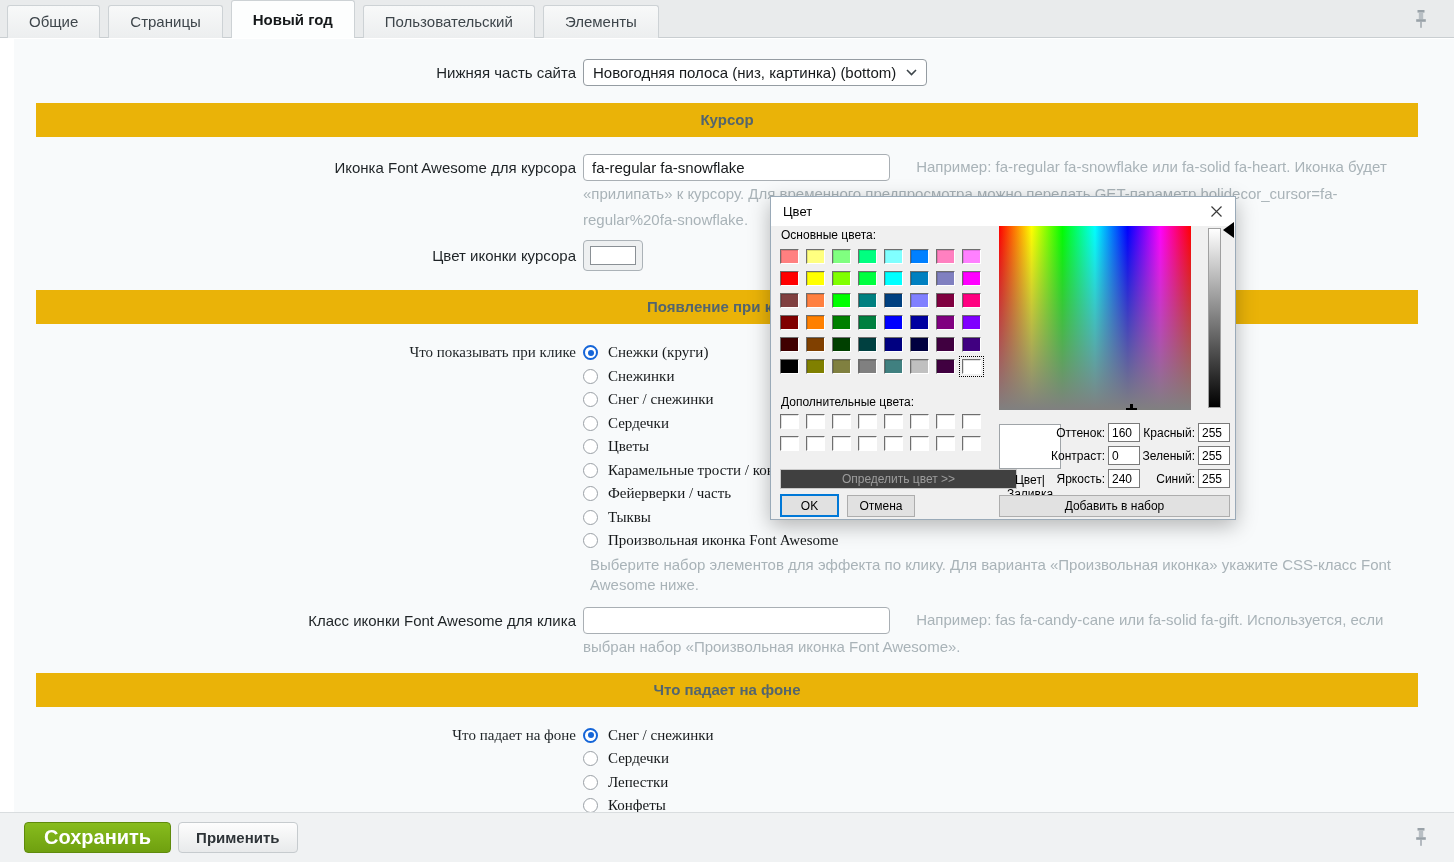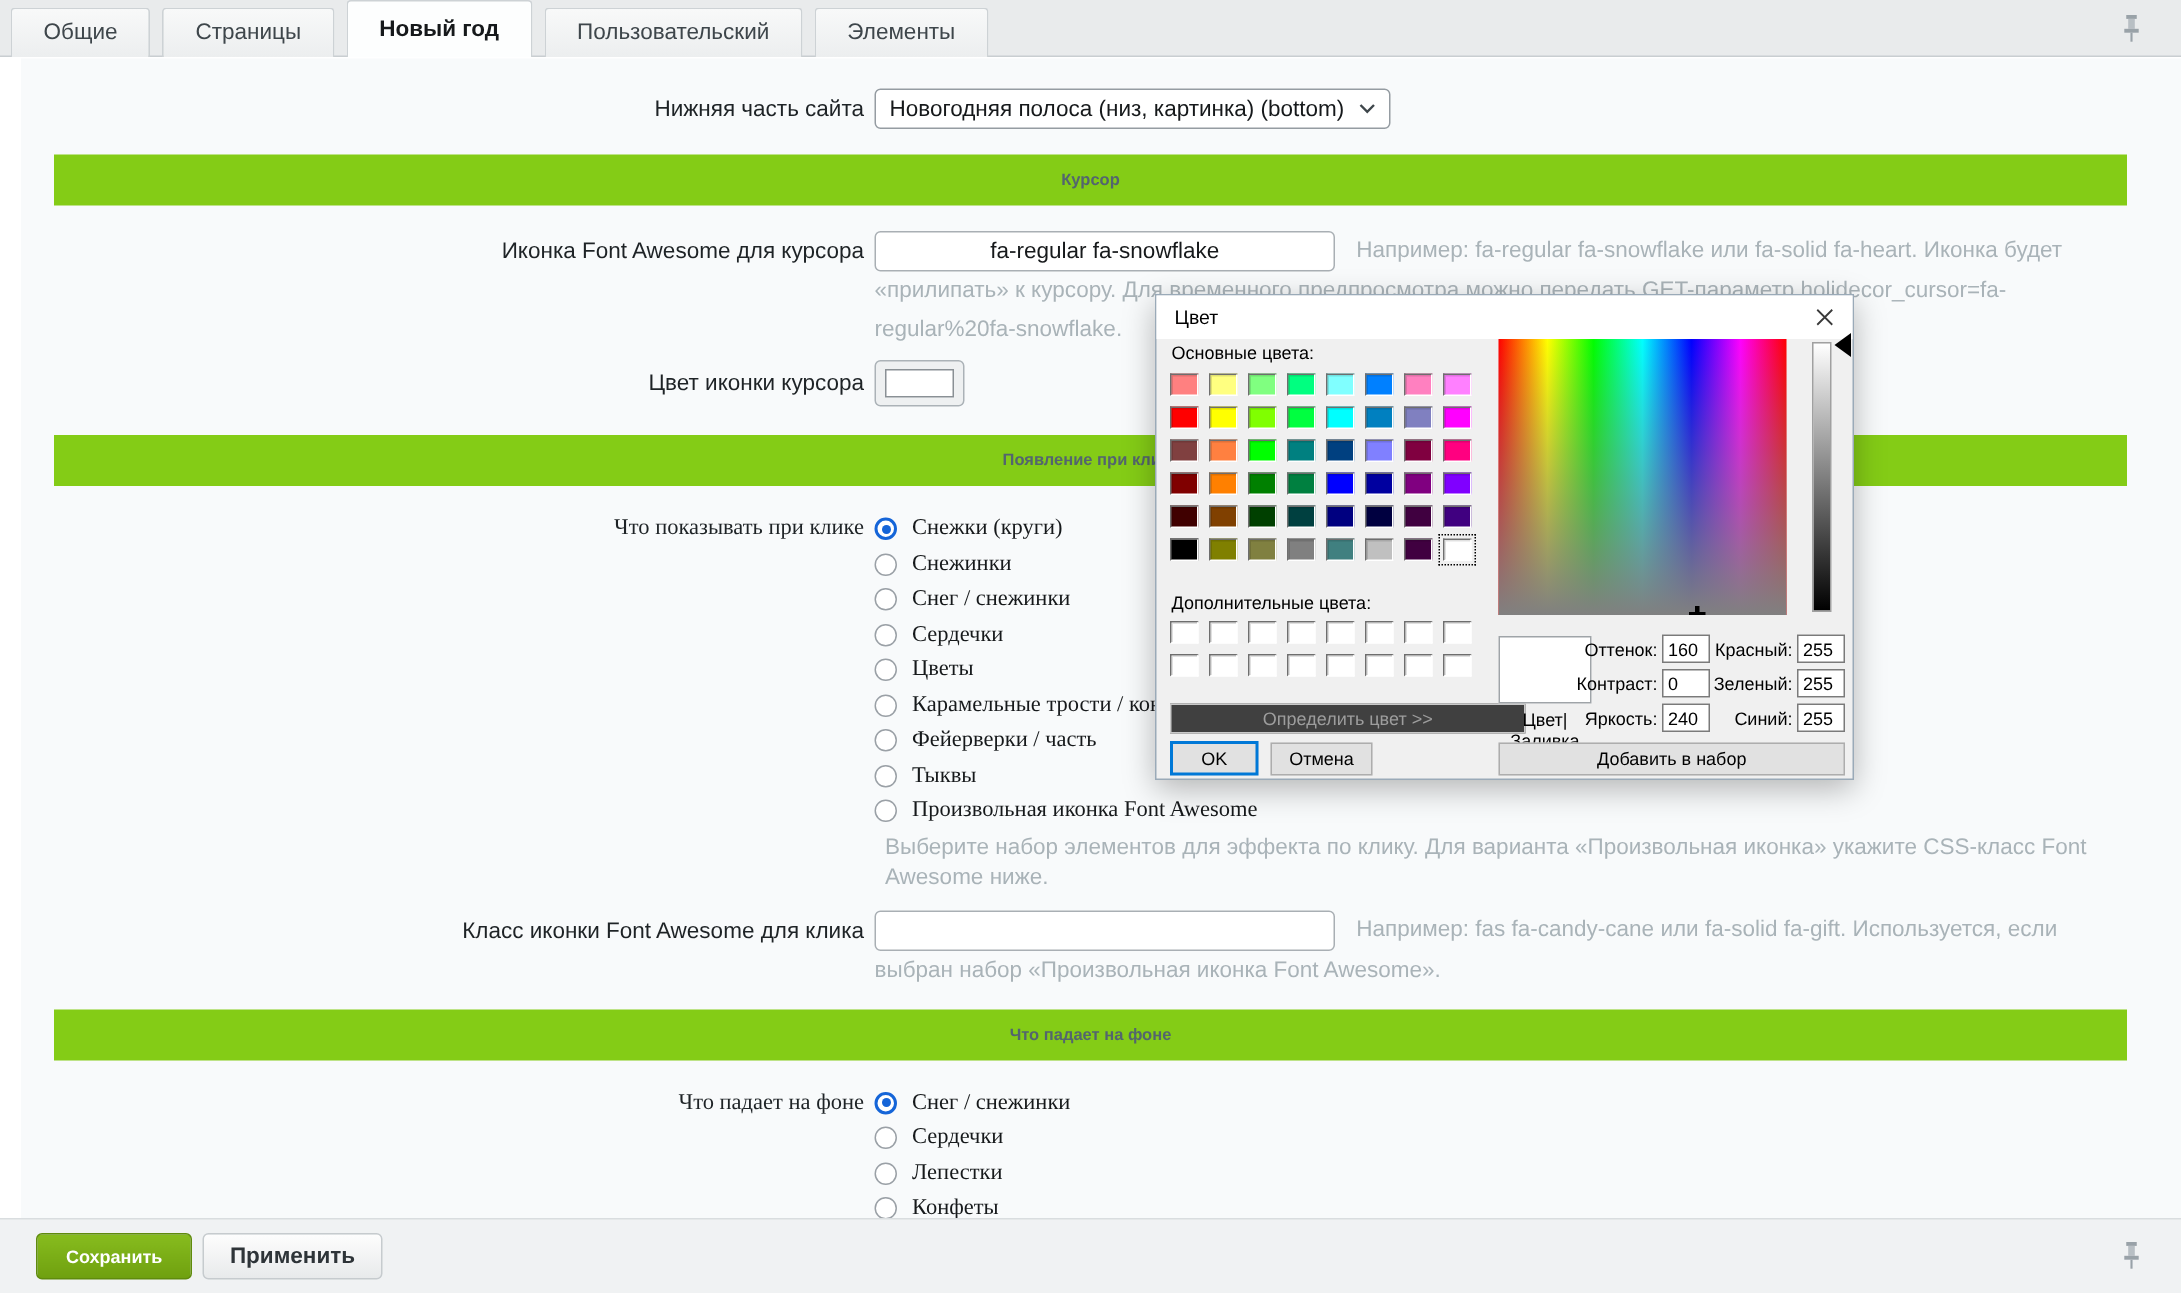--- a/index.html
+++ b/index.html
@@ -31,21 +31,21 @@
   }
   .pin-top{ position:absolute; right:26px; top:9px; }
 
   
   .panel{
     position:absolute; left:14px; right:0; top:39px; bottom:50px;
     background:#F8FAFB; padding:0 36px 0 22px;
   }
   .band{
     height:34px; line-height:34px; text-align:center;
-    background:#84cc16; color:#53656E; font-size:11px; font-weight:bold;
+    background:#eab308; color:#53656E; font-size:15px; font-weight:bold;
   }
   .band-cursor{ margin-top:17px; }
   .band-click{ margin-top:19px; }
   .band-bg{ margin-top:13px; }
 
   .form-row{ display:flex; align-items:flex-start; }
   .lbl{
     width:547px; padding-right:7px; text-align:right; flex:none;
     color:#1E2326; font-size:15px;
   }
@@ -62,25 +62,24 @@
   .row-class .lbl{ line-height:27px; }
 
   .select{
     display:inline-flex; align-items:center; gap:10px;
     height:27px; padding:0 9px; background:#fff;
     border:1px solid #959CA2; border-radius:4px;
     font-size:15px; color:#16191B; cursor:default;
   }
   .flowwrap{ flex:1; max-width:828px; line-height:26px; font-size:15px; }
   .txt{
-    width:307px; height:27px; padding:0 8px; margin-right:10px;
+    width:307px; height:27px; padding:0 8px; margin-right:22px;
     border:1px solid #A9AFB4; border-radius:4px; background:#fff;
     font-family:"Liberation Sans",sans-serif; font-size:15px; color:#16191B;
     vertical-align:top;
-    text-align:center;
   }
   .hint{ color:#A9B3B8; font-size:15px; }
   .hint-block{ margin-top:2px; margin-left:554px; line-height:20px; }
   .hint-inline{ line-height:31px; margin-left:8px; }
 
   .colorbtn{
     width:60px; height:31px; flex:none;
     background:#EEF0F1; border:1px solid #ABB2B7; border-radius:4px;
     display:flex; align-items:center; justify-content:center; cursor:pointer;
   }
@@ -102,21 +101,21 @@
   
   .footer{
     position:absolute; left:0; right:0; bottom:0; height:50px; z-index:4;
     background:#F0F2F3; border-top:1px solid #D9DDDF;
     display:flex; align-items:center; padding-left:24px;
   }
   .btn-save{
     height:31px; padding:0 19px; margin-right:7px;
     background:linear-gradient(#87BC1E,#6FA00F);
     border:1px solid #5F8B0C; border-radius:4px;
-    color:#fff; font-weight:bold; font-size:12px;
+    color:#fff; font-weight:bold; font-size:20px;
     font-family:"Liberation Sans",sans-serif; cursor:pointer;
   }
   .btn-apply{
     height:31px; padding:0 17px;
     background:linear-gradient(#FDFDFD,#E8EAEB);
     border:1px solid #C6CBCE; border-radius:4px;
     color:#2E3438; font-weight:bold; font-size:15px;
     font-family:"Liberation Sans",sans-serif; cursor:pointer;
   }
   .pin-bottom{ position:absolute; right:26px; top:14px; }

